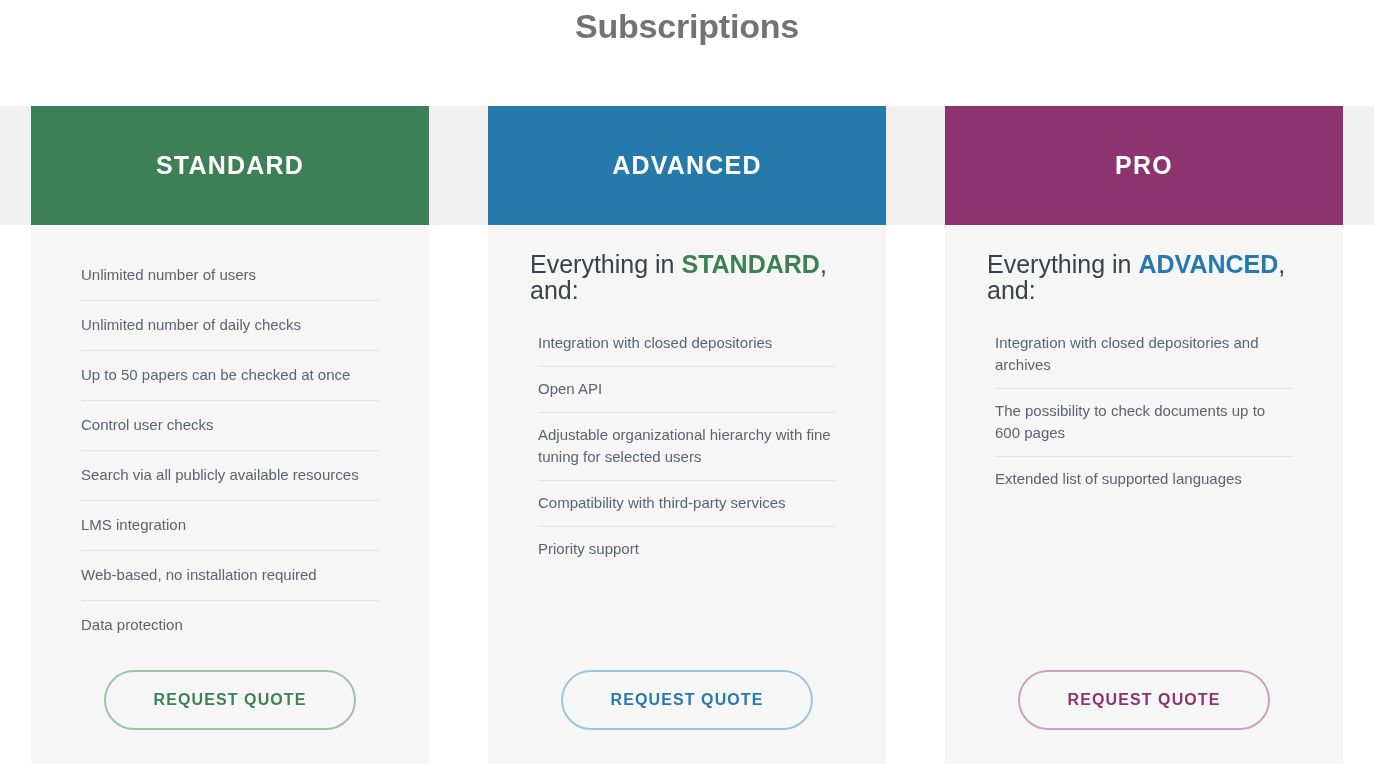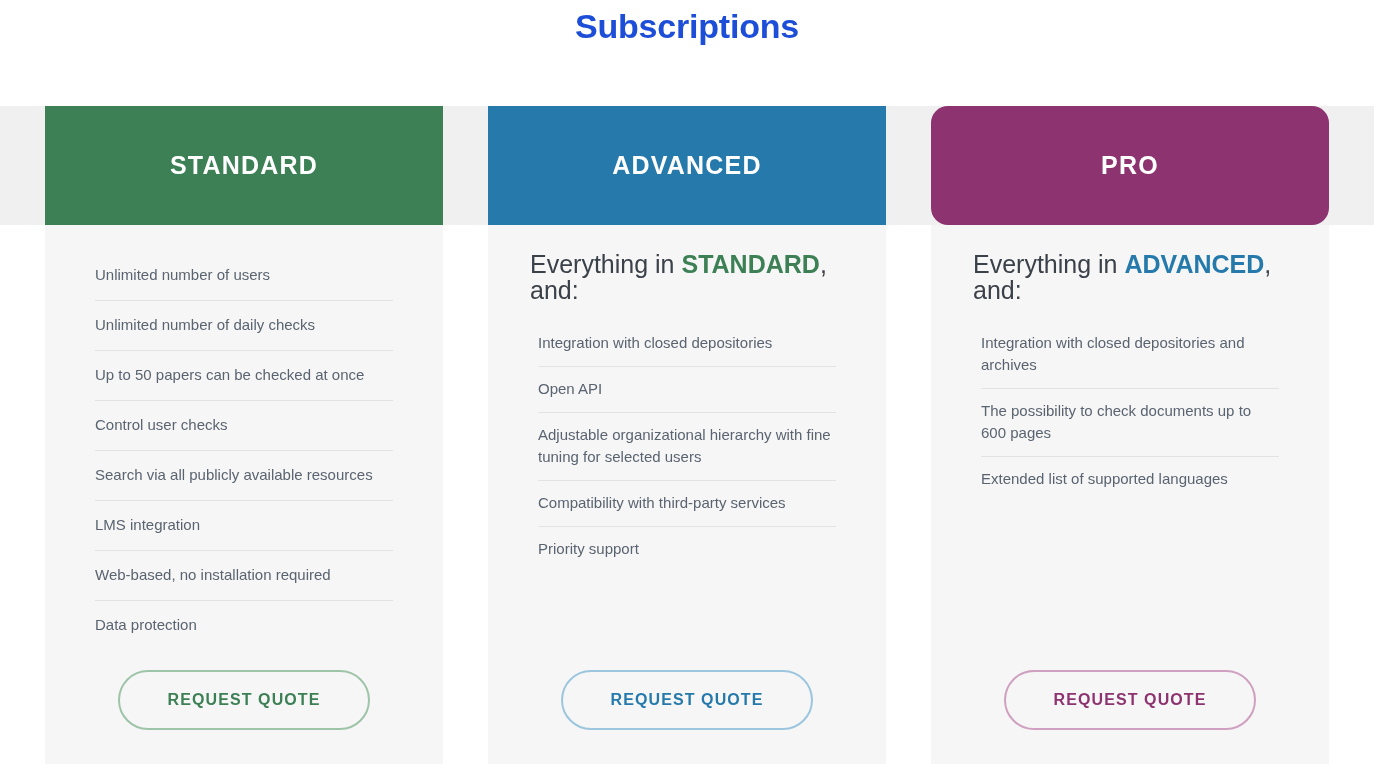--- a/index.html
+++ b/index.html
@@ -14,21 +14,21 @@
     overflow: hidden;
     position: relative;
   }
 
   
   .page-title {
     width: 100%;
     text-align: center;
     font-size: 34px;
     font-weight: bold;
-    color: #1d4ed8;
+    color: #737373;
     letter-spacing: -0.2px;
     margin: 0;
     padding-top: 2px;
     height: 52px;
     line-height: 48px;
     box-sizing: border-box;
   }
 
   
   .header-band {
@@ -43,21 +43,21 @@
   
   .plans {
     position: absolute;
     left: 0;
     top: 106px;
     width: 1374px;
     height: 658px;
     display: flex;
     justify-content: center;
     align-items: flex-start;
-    gap: 45px;
+    gap: 59px;
   }
 
   .plan {
     width: 398px;
     height: 658px;
     display: flex;
     flex-direction: column;
     box-sizing: border-box;
   }
 
@@ -130,21 +130,21 @@
     letter-spacing: 1.1px;
     cursor: pointer;
     box-sizing: border-box;
   }
 
   
   .plan.standard .plan-header { background: #3d8055; }
   .plan.standard .cta { border: 2px solid #9ec4a9; color: #3d8055; }
   .plan.advanced .plan-header { background: #2579ab; }
   .plan.advanced .cta { border: 2px solid #9cc6dd; color: #2579ab; }
-  .plan.pro .plan-header { background: #8d3370; border-radius: 17px; }
+  .plan.pro .plan-header { background: #8d3370; }
   .plan.pro .cta { border: 2px solid #cfa0bf; color: #8d3370; }
 
   .plan.standard .plan-body .feature-list li { padding: 13px 0 14px 0; }
   .plan.standard .plan-body { padding-top: 18px; }
 </style>
 </head>
 <body>
 
 <h1 class="page-title">Subscriptions</h1>
 

